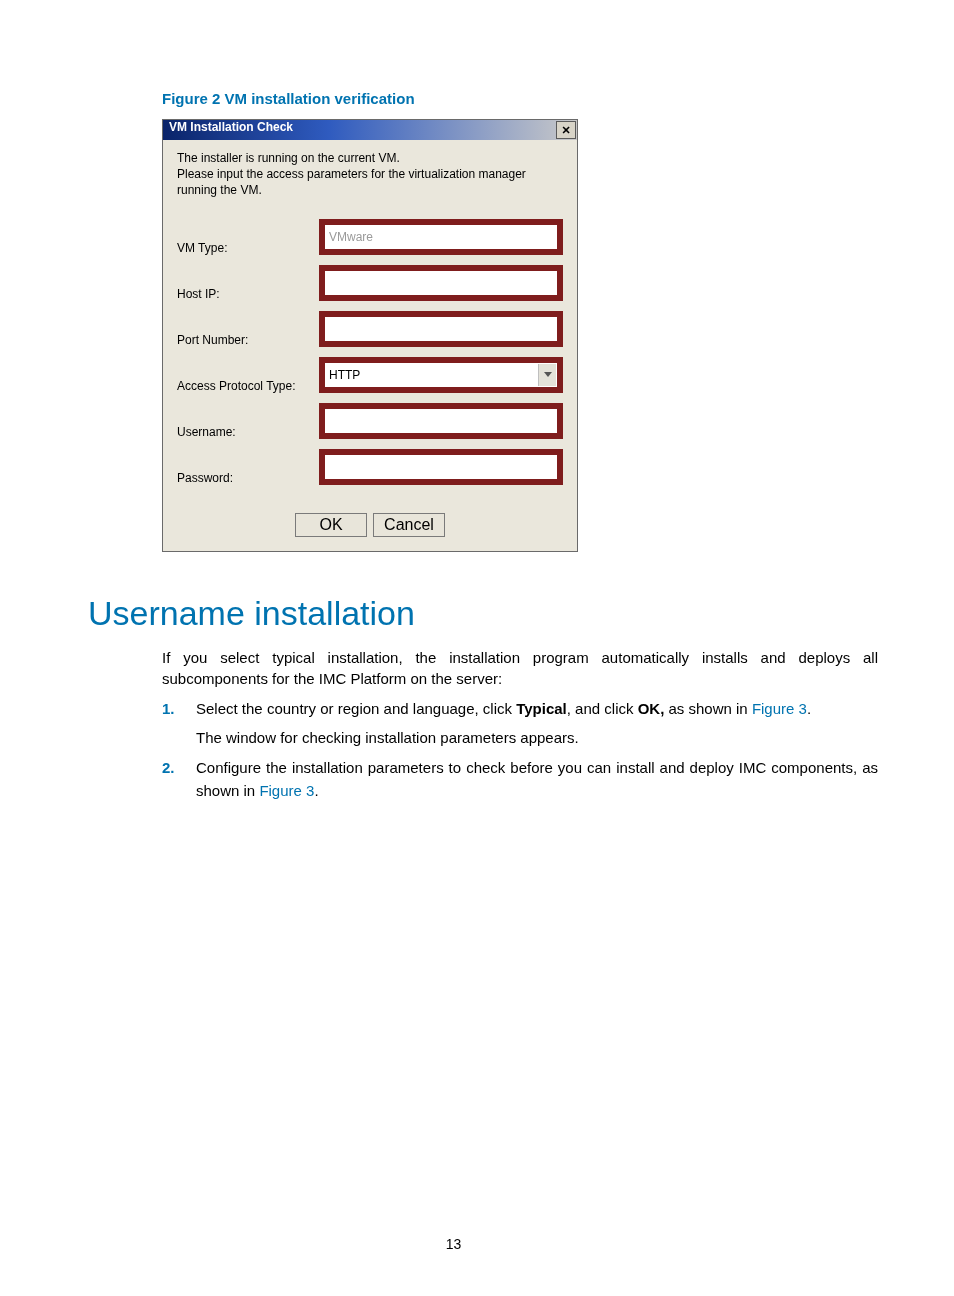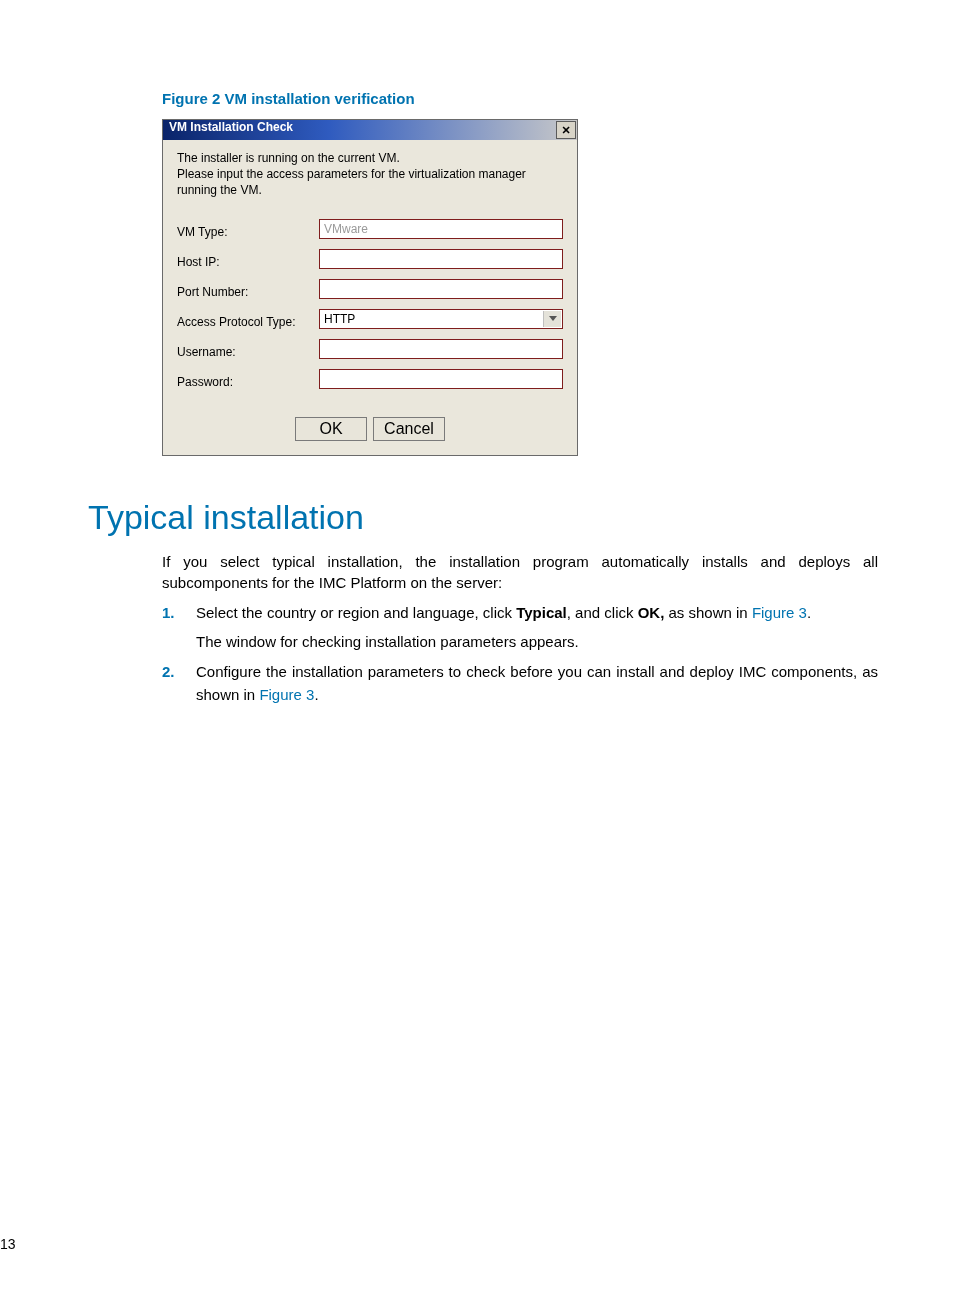--- a/index.html
+++ b/index.html
@@ -74,22 +74,22 @@
     display: flex;
     align-items: flex-end;
     margin-bottom: 10px;
   }
   .form-label {
     width: 142px;
     font-size: 12px;
   }
   .text-input, .select-box {
     flex: 1;
-    height: 20px;
-    border: 1px solid #7f1d1d;
+    height: 36px;
+    border: 6px solid #7f1d1d;
     background: #fff;
     font-size: 12px;
     padding: 0 4px;
     box-sizing: border-box;
     display: flex;
     align-items: center;
   }
   .select-box {
     position: relative;
     padding-right: 18px;
@@ -171,21 +171,21 @@
   .link { color: #0073b0; }
   .subline {
     display: block;
     margin-top: 6px;
   }
   .page-number {
     position: absolute;
     left: 0;
     width: 907px;
     top: 1236px;
-    text-align: left;
+    text-align: center;
     font-size: 14px;
   }
 </style>
 </head>
 <body>
 
 <div class="page">
   <div class="figure-caption">Figure 2 VM installation verification</div>
 
   <div class="dialog">
@@ -248,21 +248,21 @@
 
       </div>
 
       <div class="btn-row">
         <div class="win-btn">OK</div>
         <div class="win-btn">Cancel</div>
       </div>
     </div>
   </div>
 
-  <h1 class="section-title">Typical installation</h1>
+  <h1 class="section-title">Username installation</h1>
 
   <div class="para">If you select typical installation, the installation program automatically installs and deploys all subcomponents for the IMC Platform on the server:</div>
 
   <ol class="steps">
     <li>
       <span>Select the country or region and language, click </span><b>Typical</b><span>, and click </span><b>OK,</b><span> as shown in </span><span class="link">Figure 3</span><span>.</span>
       <span class="subline">The window for checking installation parameters appears.</span>
     </li>
     <li>
       <span>Configure the installation parameters to check before you can install and deploy IMC components, as shown in </span><span class="link">Figure 3</span><span>.</span>

